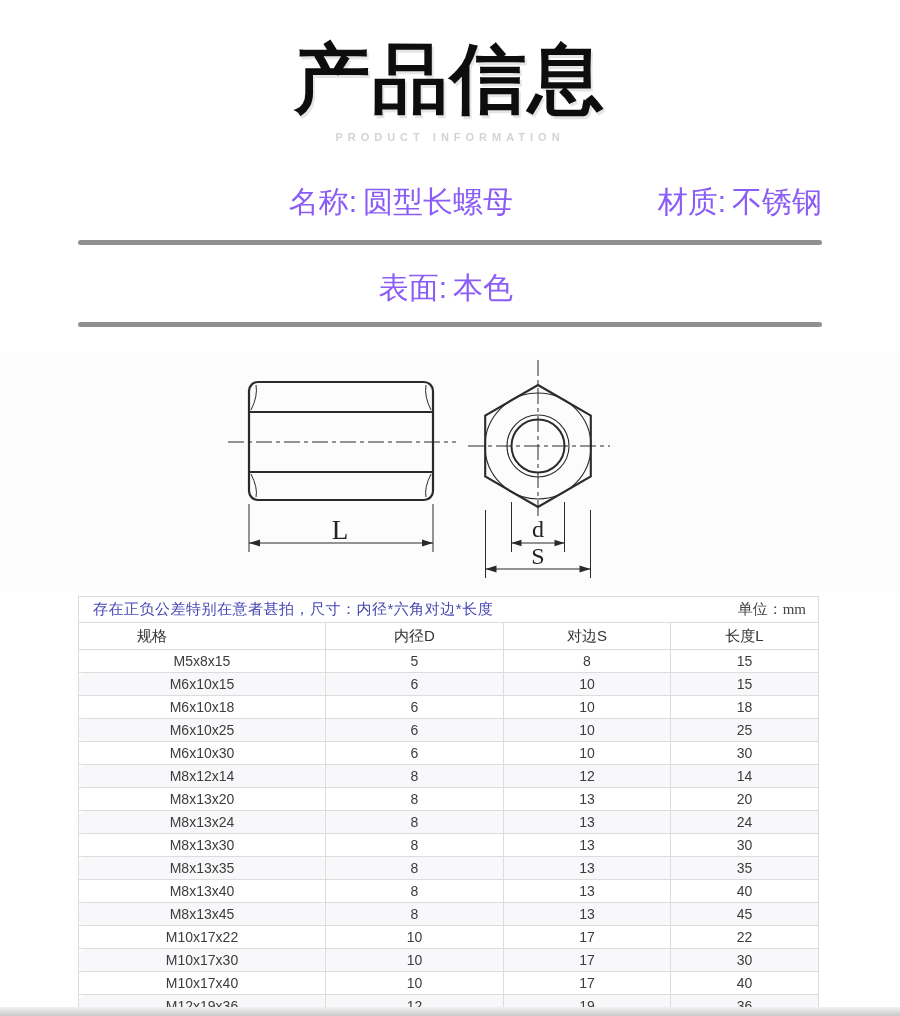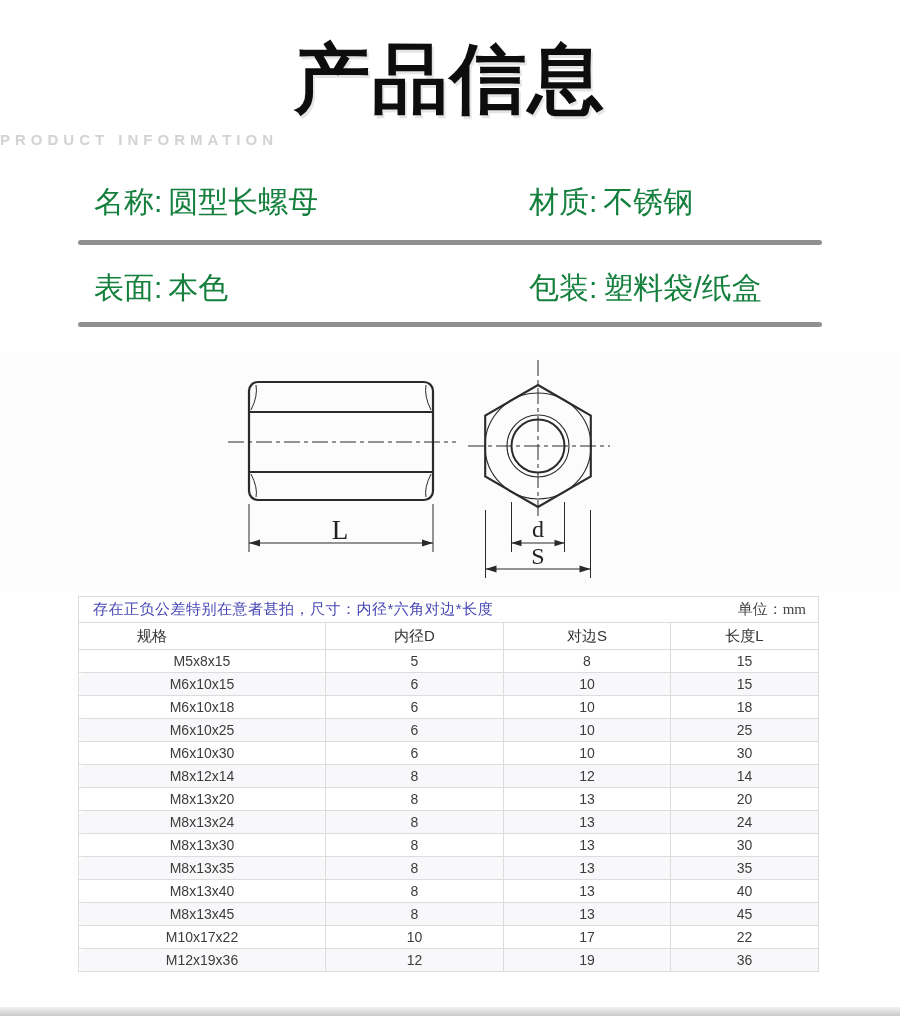--- a/index.html
+++ b/index.html
@@ -10,27 +10,27 @@
     color:#111;
   }
   
   .title{
     position:absolute;top:36px;left:0;width:900px;text-align:center;
     font-size:76px;font-weight:900;letter-spacing:2px;color:#0d0d0d;
     text-shadow:2px 3px 0 rgba(0,0,0,0.10);
     line-height:86px;
   }
   .subtitle{
-    position:absolute;top:131px;left:0;width:900px;text-align:left;
-    font-size:15px;font-weight:bold;letter-spacing:5px;color:#d3d3d3;
+    position:absolute;top:131px;left:0;width:900px;text-align:center;
+    font-size:11px;font-weight:bold;letter-spacing:5px;color:#d3d3d3;
   }
   
   .info{position:absolute;left:78px;top:0;width:744px;}
-  .info-row{position:absolute;left:16px;width:744px;height:40px;display:flex;
-    font-size:30px;color:#15803d;line-height:40px;}
+  .info-row{position:absolute;left:0;width:744px;height:40px;display:flex;
+    font-size:30px;color:#8b5cf6;line-height:40px;text-align:right;}
   .info-row .cell-left{width:435px;}
   .info-row .cell-right{flex:1;}
   .info-label{margin-right:6px;}
   .divider{position:absolute;left:0;width:744px;height:5px;background:#909090;border-radius:3px;}
   #info-row-1{top:182px;}
   #divider-1{top:240px;}
   #info-row-2{top:268px;}
   #divider-2{top:322px;}
   
   .diagram{position:absolute;top:352px;left:0;width:900px;height:240px;background:#fcfcfd;}
@@ -70,23 +70,20 @@
       <span class="info-label">名称:</span><span>圆型长螺母</span>
     </div>
     <div class="cell-right">
       <span class="info-label">材质:</span><span>不锈钢</span>
     </div>
   </div>
   <div class="divider" id="divider-1"></div>
   <div class="info-row" id="info-row-2">
     <div class="cell-left">
       <span class="info-label">表面:</span><span>本色</span>
-    </div>
-    <div class="cell-right">
-      <span class="info-label">包装:</span><span>塑料袋/纸盒</span>
     </div>
   </div>
   <div class="divider" id="divider-2"></div>
 </div>
 
 <div class="diagram">
   <svg width="900" height="240" viewBox="0 0 900 240">
     <g stroke="#2a2a2a" fill="none">
 
       <g>
@@ -233,20 +230,32 @@
           <td>13</td>
           <td>45</td>
         </tr>
         <tr>
           <td class="spec-col">M10x17x22</td>
           <td>10</td>
           <td>17</td>
           <td>22</td>
         </tr>
         <tr>
+          <td class="spec-col">M10x17x30</td>
+          <td>10</td>
+          <td>17</td>
+          <td>30</td>
+        </tr>
+        <tr>
+          <td class="spec-col">M10x17x40</td>
+          <td>10</td>
+          <td>17</td>
+          <td>40</td>
+        </tr>
+        <tr>
           <td class="spec-col">M12x19x36</td>
           <td>12</td>
           <td>19</td>
           <td>36</td>
         </tr>
       </tbody>
   </table>
 </div>
 
 <div class="bottom-strip"></div>

